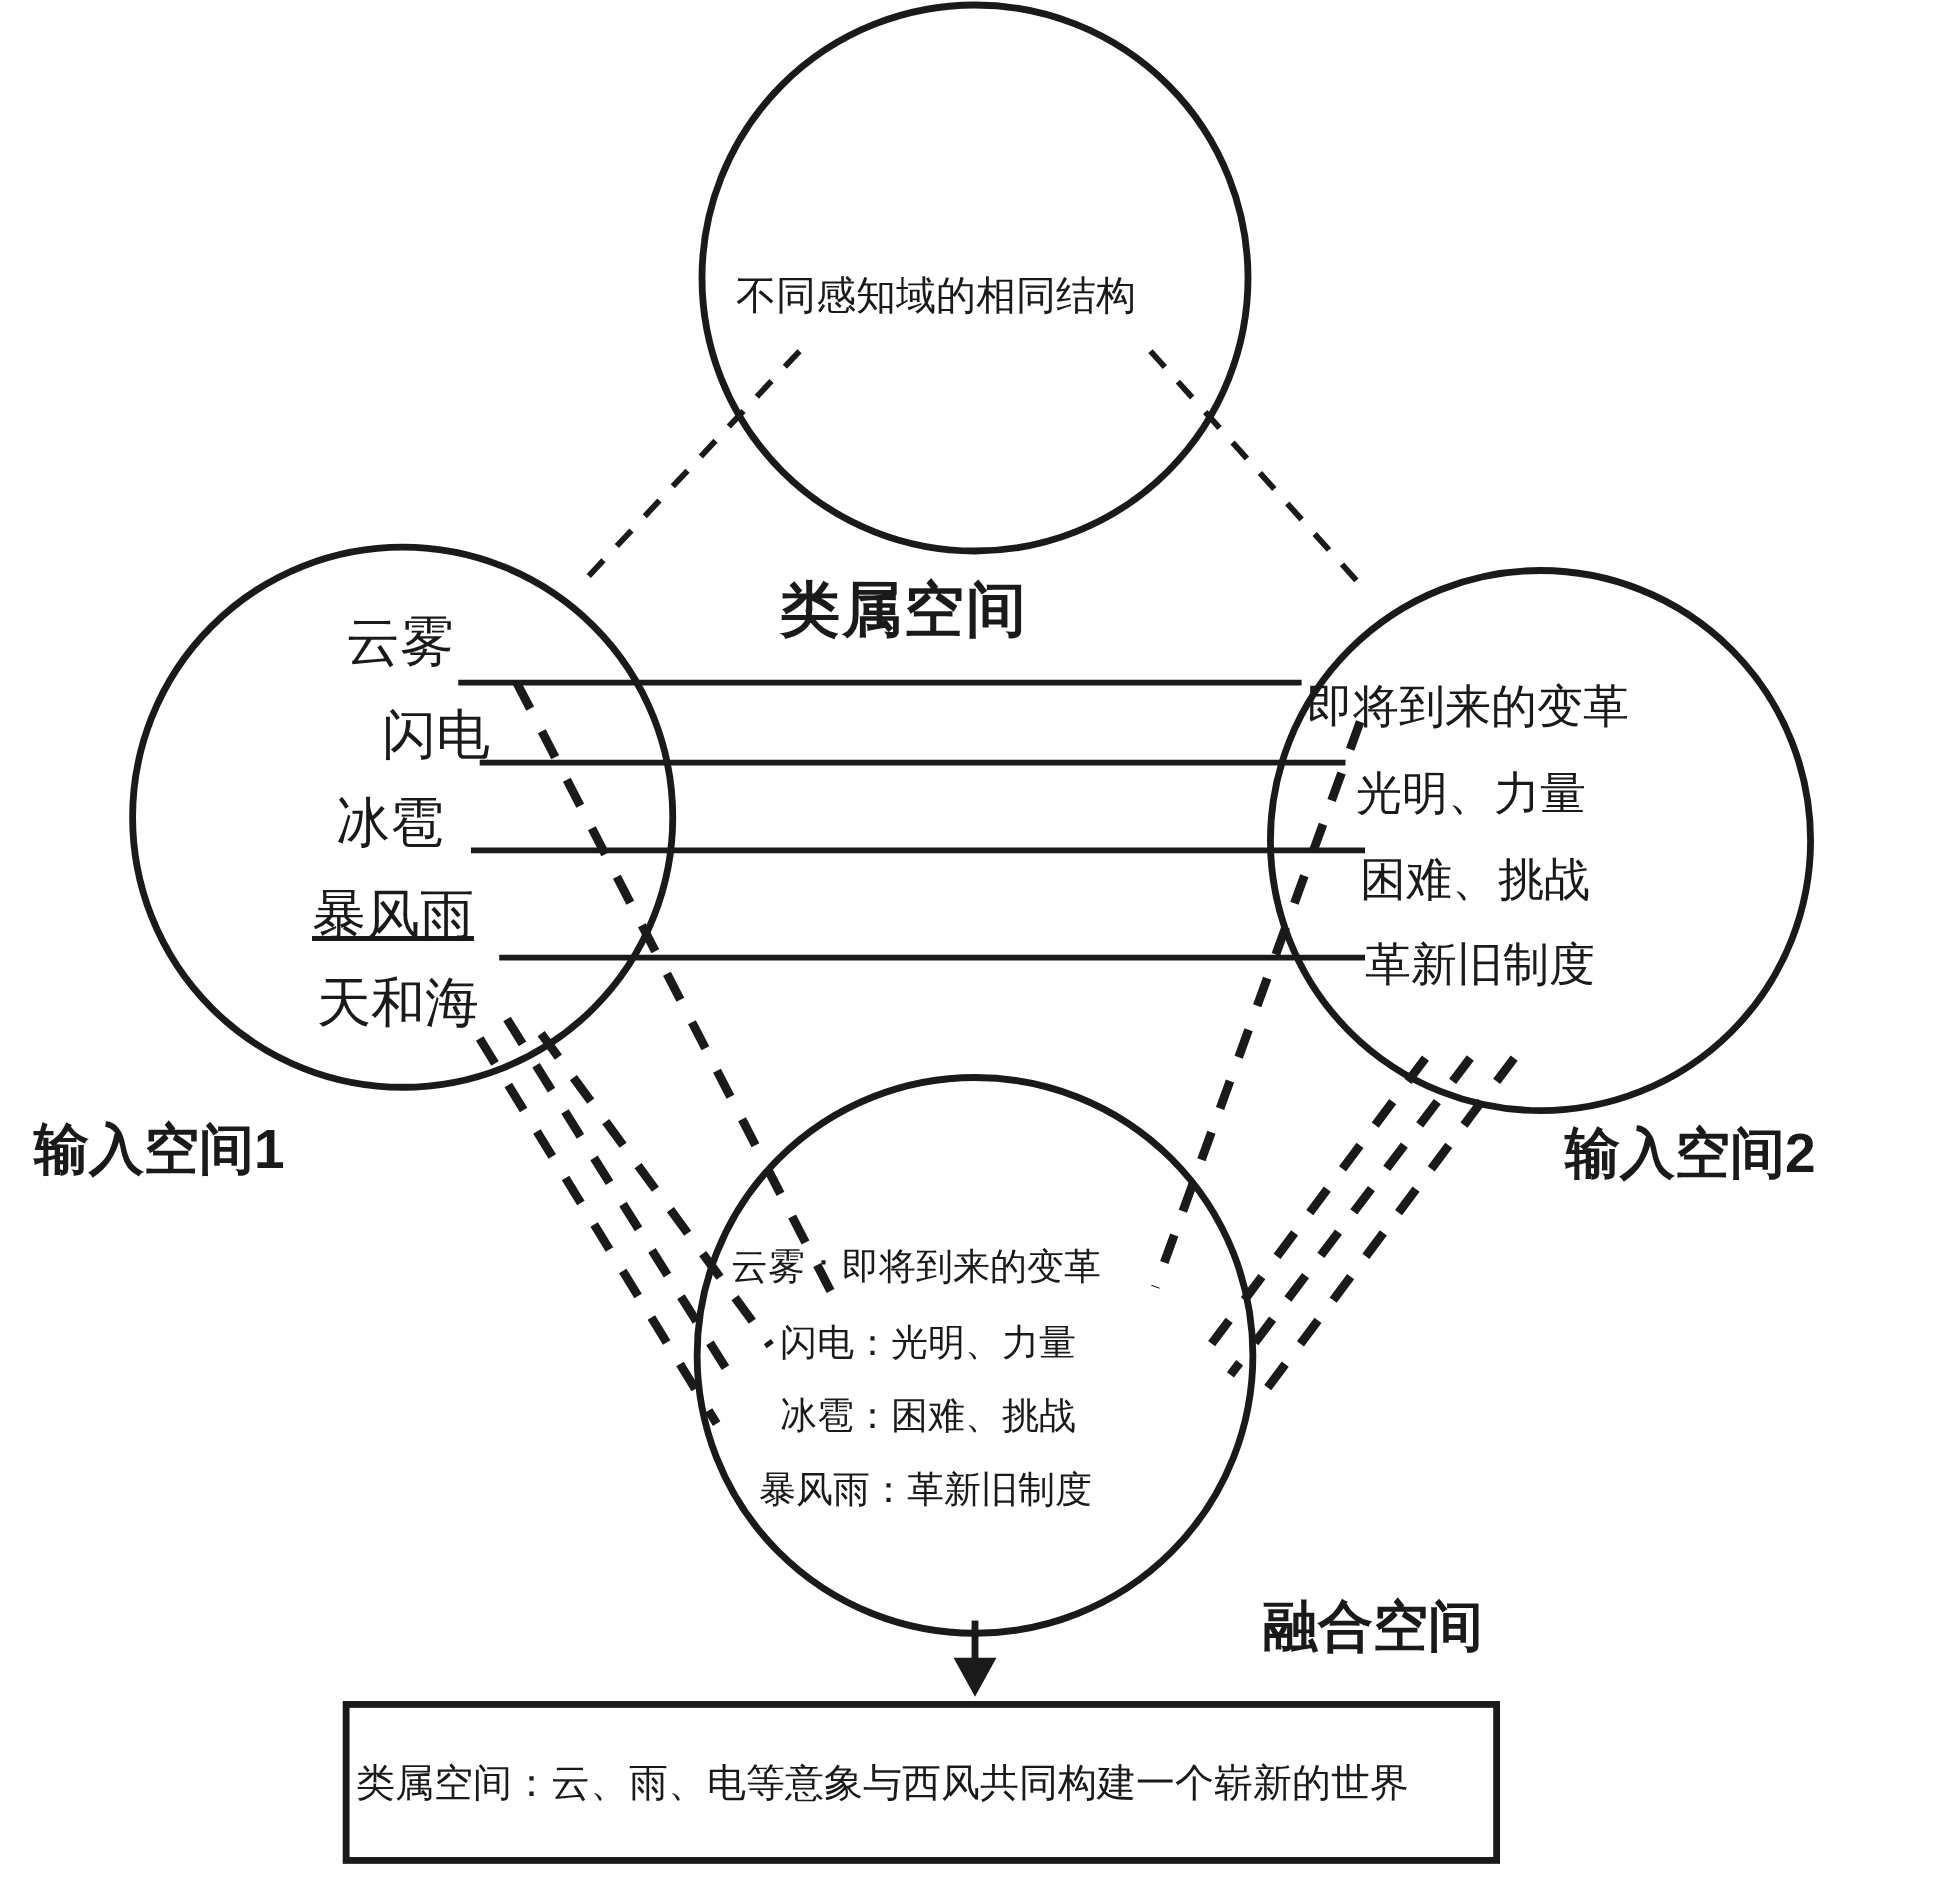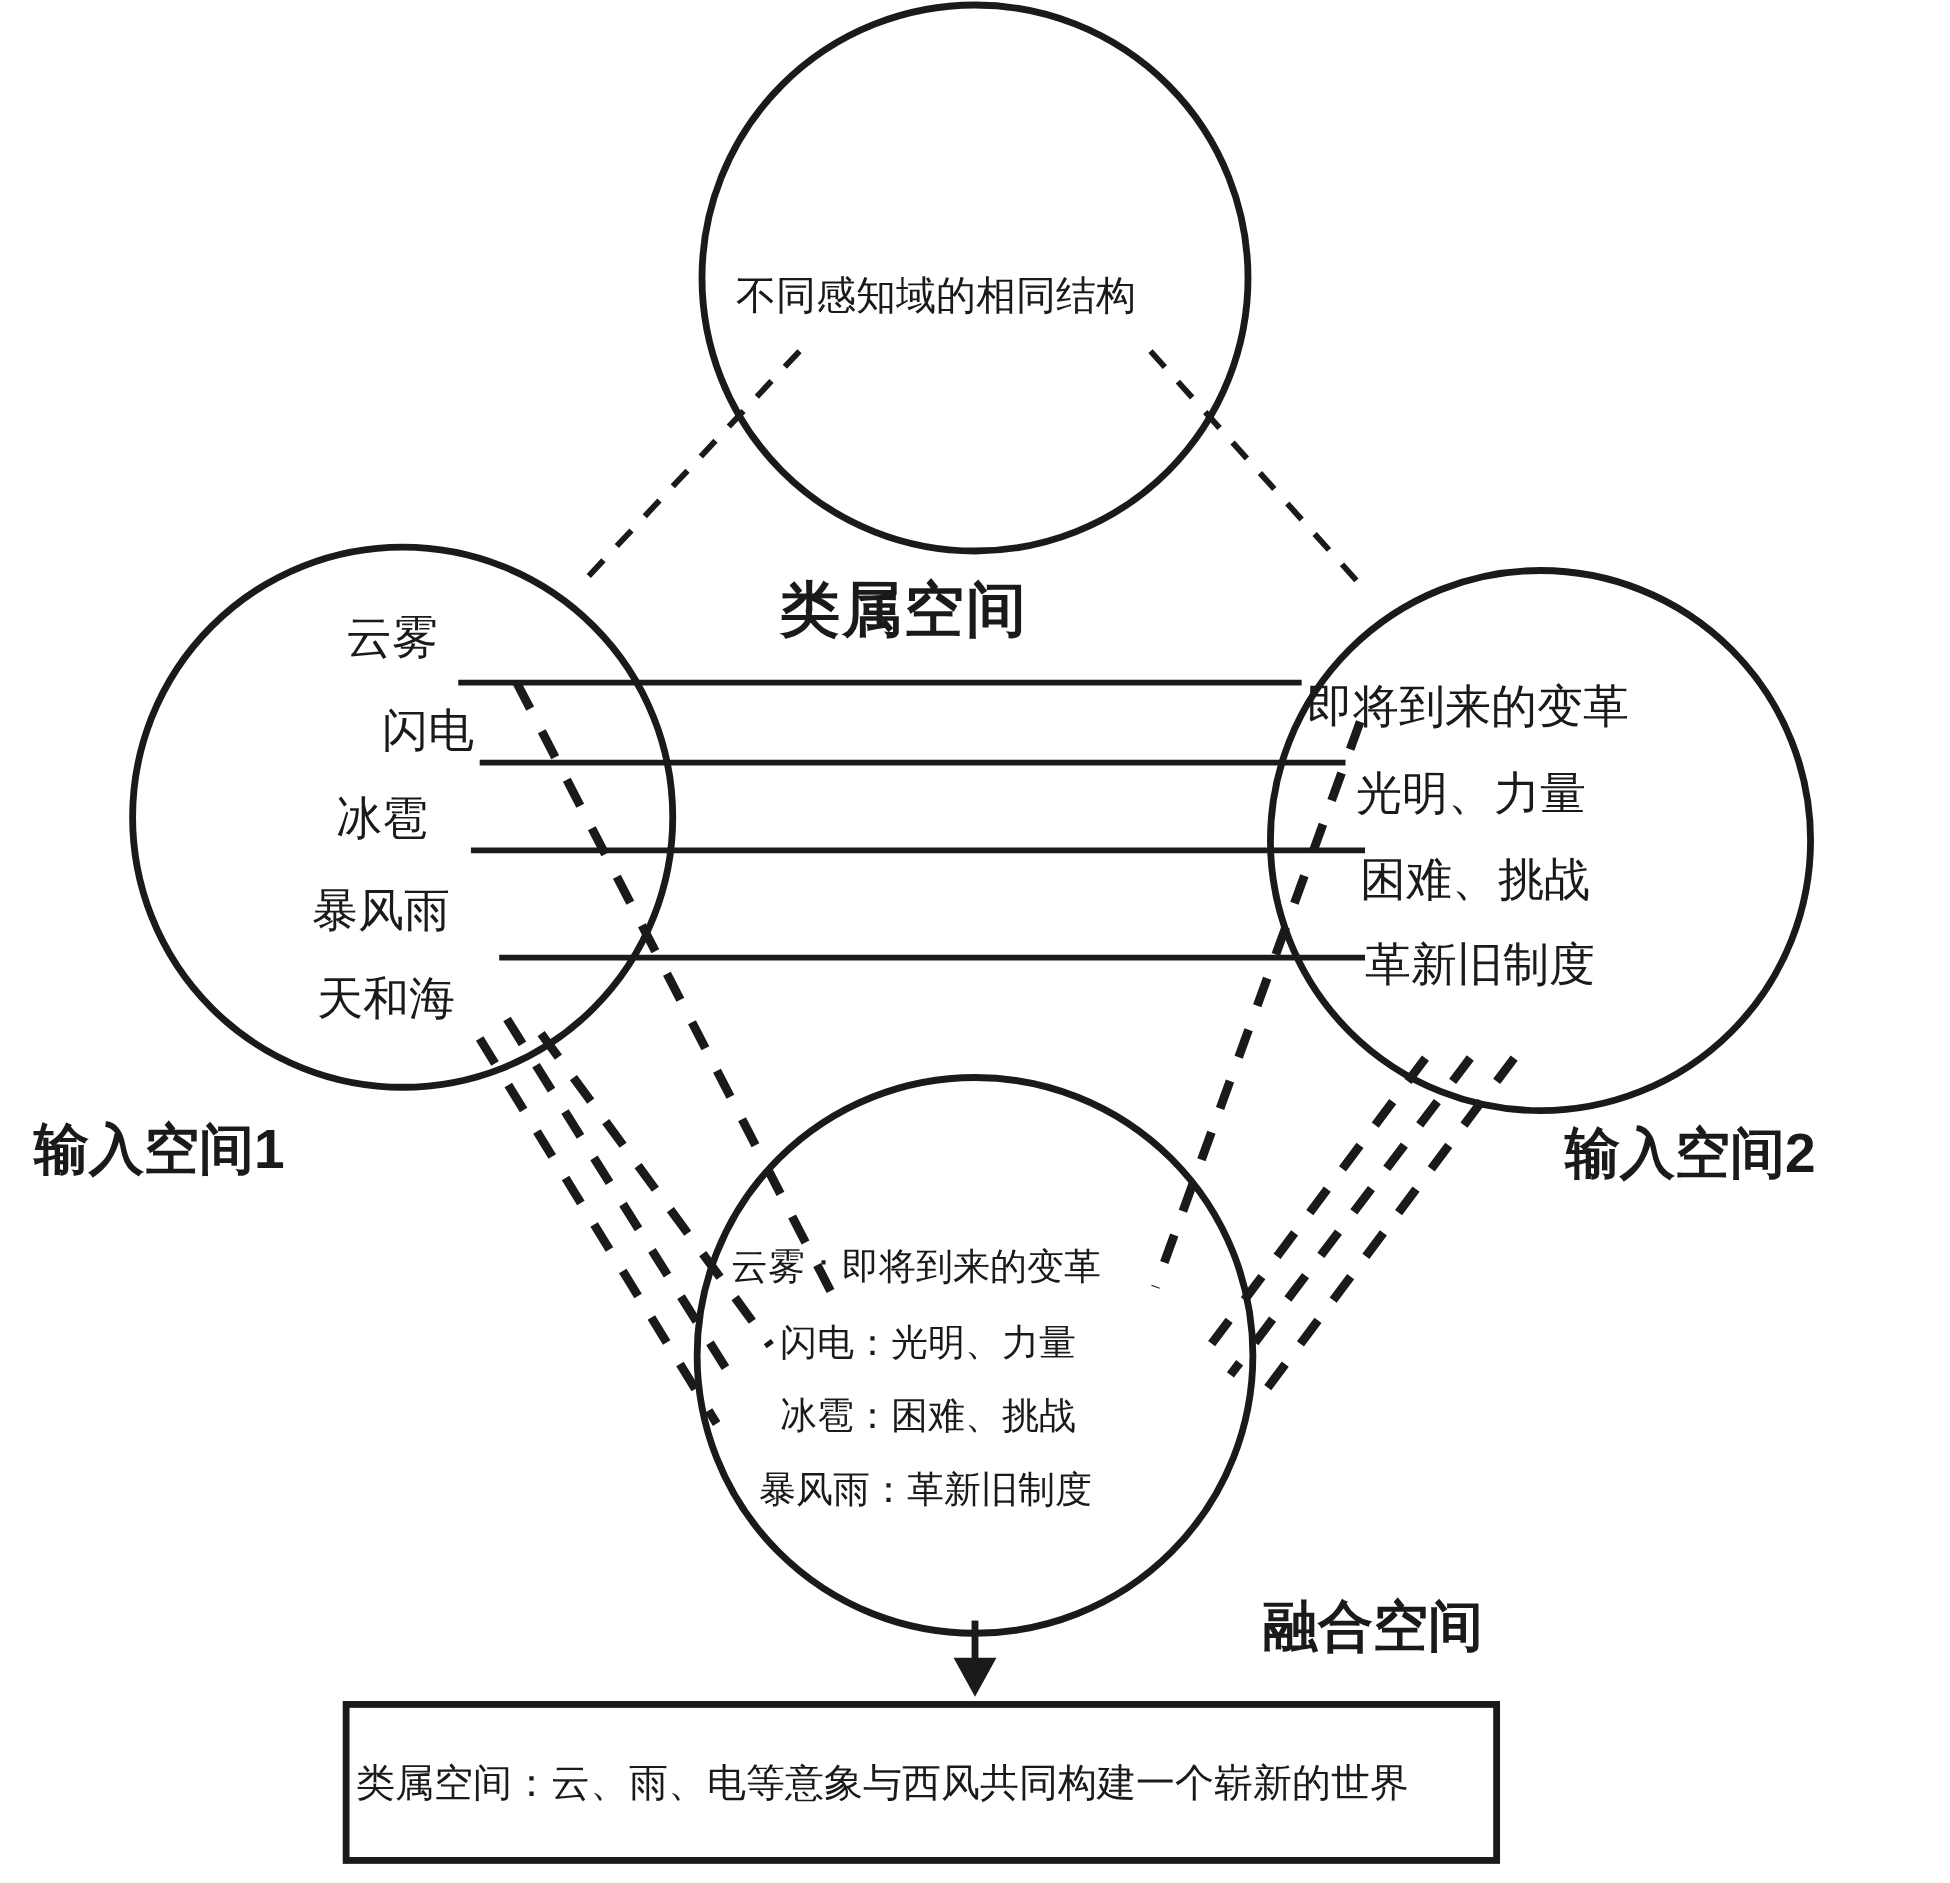--- a/index.html
+++ b/index.html
@@ -36,21 +36,21 @@
     letter-spacing: 2px;
   }
   .space-label {
     font-size: 55px;
     font-weight: bold;
   }
   .circle-top-text {
     font-size: 40px;
   }
   .in1-item {
-    font-size: 46px;
+    font-size: 54px;
   }
   .in2-item {
     font-size: 46px;
     text-align: center;
   }
   .blend-item {
     font-size: 37px;
   }
   .bottom-box-text {
     font-size: 39px;
@@ -96,21 +96,21 @@
     <rect x="355" y="1748" width="1180" height="160" fill="#ffffff" stroke="#1a1a1a" stroke-width="7"></rect>
   </svg>
 
   <div class="txt circle-top-text" style="left:736px; top:275px;">不同感知域的相同结构</div>
 
   <div class="txt generic-label" style="left:780px; top:580px;">类属空间</div>
 
   <div class="txt in1-item" style="left:346px; top:614px;">云雾</div>
   <div class="txt in1-item" style="left:346px; top:707px;margin-left:36px;">闪电</div>
   <div class="txt in1-item" style="left:336px; top:795px;">冰雹</div>
-  <div class="txt in1-item" style="left:312px; top:887px;">暴风雨</div>
+  <div class="txt in1-item" style="left:312px; top:887px;text-decoration:underline;">暴风雨</div>
   <div class="txt in1-item" style="left:317px; top:975px;">天和海</div>
 
   <div class="txt space-label" style="left:34px; top:1122px;">输入空间1</div>
 
   <div class="txt in2-item" style="left:1307px; top:683px;">即将到来的变革</div>
   <div class="txt in2-item" style="left:1356px; top:770px;">光明、力量</div>
   <div class="txt in2-item" style="left:1360px; top:856px;">困难、挑战</div>
   <div class="txt in2-item" style="left:1365px; top:941px;">革新旧制度</div>
 
   <div class="txt space-label" style="left:1565px; top:1126px;">输入空间2</div>

